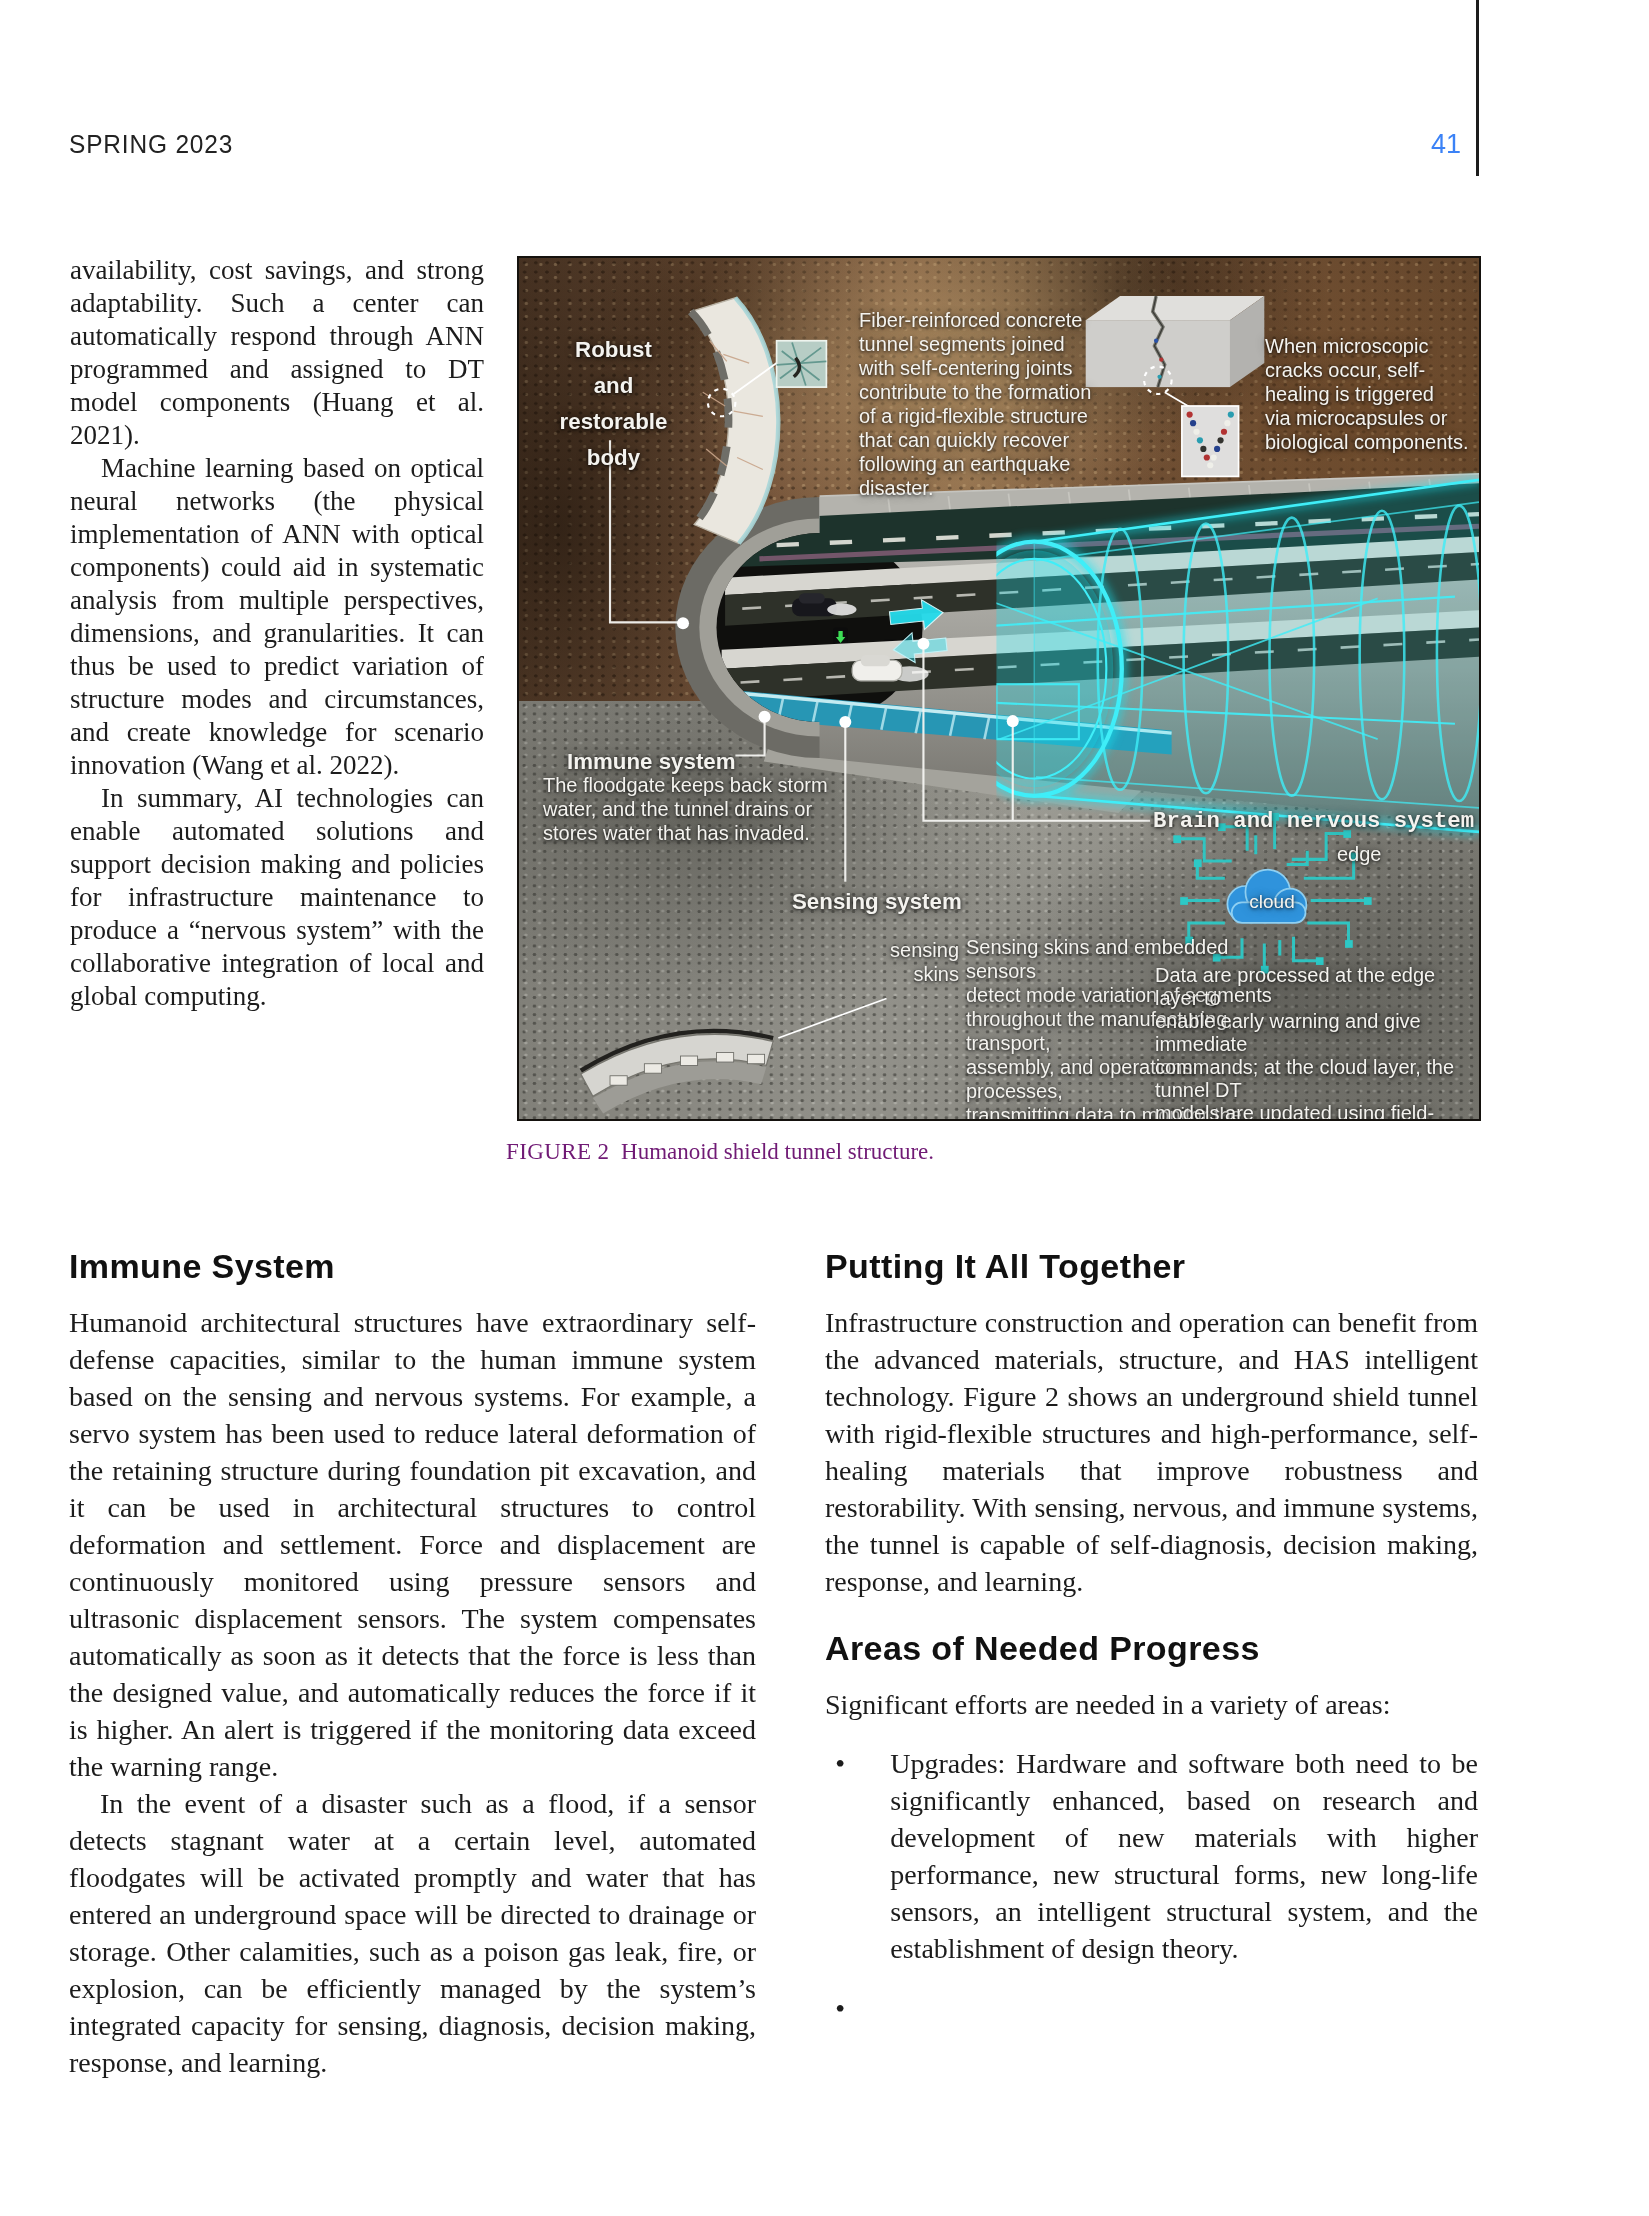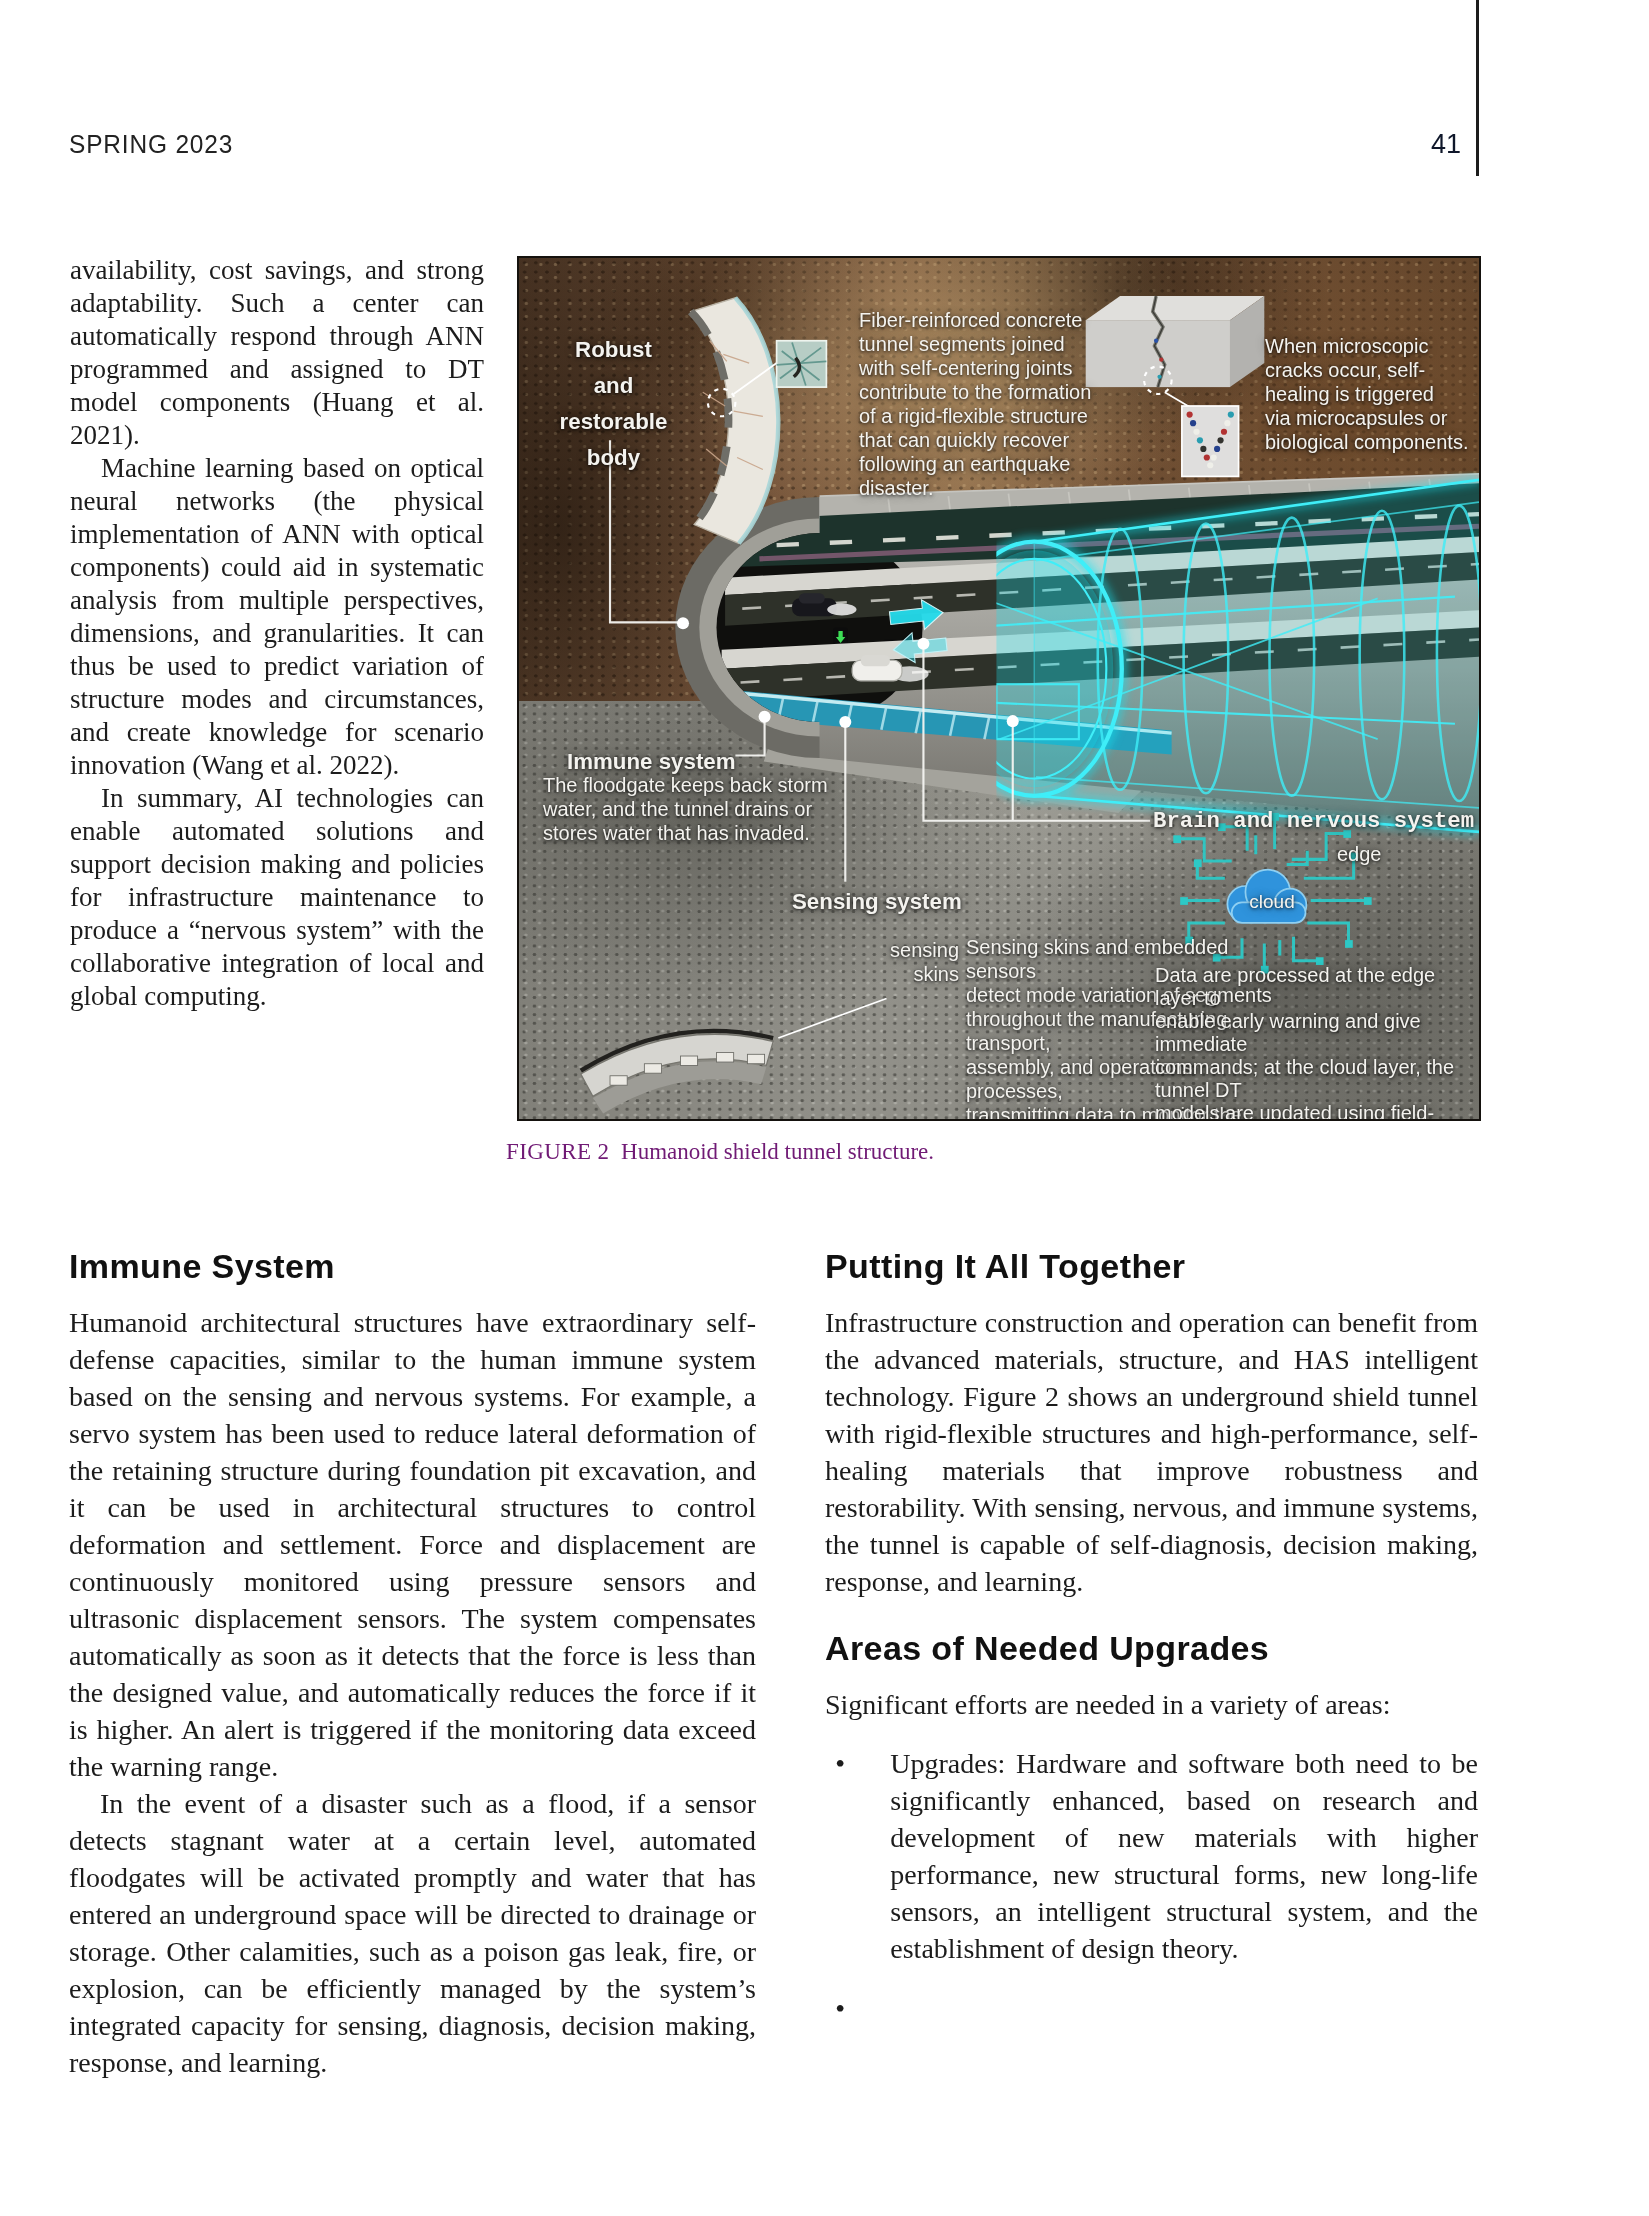--- a/index.html
+++ b/index.html
@@ -2,21 +2,21 @@
 <html style="font-size:13.7px"><head>
 <meta charset="utf-8">
 <style>
   html,body{margin:0;padding:0;background:#e8e8e8;}
   #page{position:relative;width:1649px;height:2216px;background:#ffffff;overflow:hidden;
         font-family:"Liberation Serif",serif;color:#1c1c1c;}
   
   .hdr-issue{position:absolute;left:69px;top:129px;font-family:"Liberation Sans",sans-serif;
              font-size:26px;letter-spacing:0.9px;color:#222;transform:scaleX(.94);transform-origin:left;}
   .hdr-pagenum{position:absolute;left:1392px;top:129px;width:69px;text-align:right;
-             font-family:"Liberation Sans",sans-serif;font-size:27px;color:#0f172a;}
+             font-family:"Liberation Sans",sans-serif;font-size:27px;color:#3b82f6;}
   .hdr-rule{position:absolute;left:1476px;top:0;width:2.6px;height:176px;background:#1c1c1c;}
   
   .serif-col{position:absolute;text-align:justify;}
   .serif-col p{margin:0;}
   #intro-col{left:70px;top:254px;width:414px;font-size:27px;line-height:33px;}
   .indent{text-indent:31px;}
   .lower-col{font-size:28px;line-height:37px;}
   #immune-col{left:69px;top:1247px;width:687px;}
   #right-col{left:825px;top:1247px;width:653px;}
   .sec-heading{font-family:"Liberation Sans",sans-serif;font-weight:bold;font-size:34px;
@@ -390,21 +390,21 @@
 
   <div id="immune-col" class="serif-col lower-col">
     <h2 class="sec-heading">Immune System</h2>
     <p>Humanoid architectural structures have extraordinary self-defense capacities, similar to the human immune system based on the sensing and nervous systems. For example, a servo system has been used to reduce lateral deformation of the retaining structure during foundation pit excavation, and it can be used in architectural structures to control deformation and settlement. Force and displacement are continuously monitored using pressure sensors and ultrasonic displacement sensors. The system compensates automatically as soon as it detects that the force is less than the designed value, and automatically reduces the force if it is higher. An alert is triggered if the monitoring data exceed the warning range.</p>
     <p class="indent">In the event of a disaster such as a flood, if a sensor detects stagnant water at a certain level, automated floodgates will be activated promptly and water that has entered an underground space will be directed to drainage or storage. Other calamities, such as a poison gas leak, fire, or explosion, can be efficiently managed by the system’s integrated capacity for sensing, diagnosis, decision making, response, and learning.</p>
   </div>
 
   <div id="right-col" class="serif-col lower-col">
     <h2 class="sec-heading">Putting It All Together</h2>
     <p>Infrastructure construction and operation can benefit from the advanced materials, structure, and HAS intelligent technology. Figure 2 shows an underground shield tunnel with rigid-flexible structures and high-performance, self-healing materials that improve robustness and restorability. With sensing, nervous, and immune systems, the tunnel is capable of self-diagnosis, decision making, response, and learning.</p>
-    <h2 class="sec-heading mt">Areas of Needed Upgrades</h2>
+    <h2 class="sec-heading mt">Areas of Needed Progress</h2>
     <p>Significant efforts are needed in a variety of areas:</p>
     <div class="bullet-row">
       <span class="bullet-dot">•</span>
       <span class="bullet-text">Upgrades: Hardware and software both need to be significantly enhanced, based on research and development of new materials with higher performance, new structural forms, new long-life sensors, an intelligent structural system, and the establishment of design theory.</span>
     </div>
     <div class="bullet-row">
       <span class="bullet-dot">•</span>
     </div>
   </div>
 

